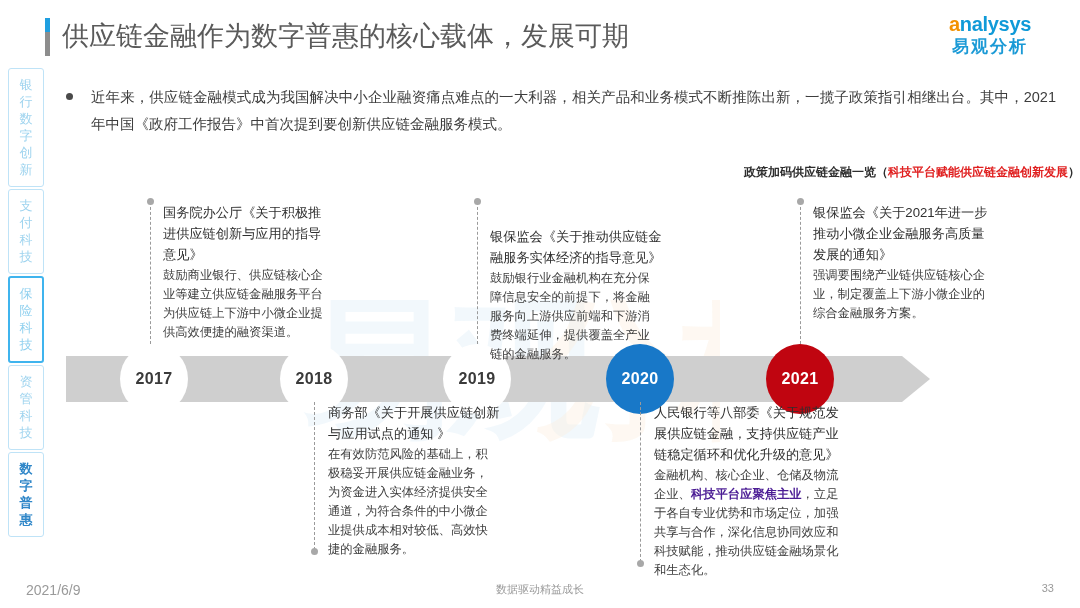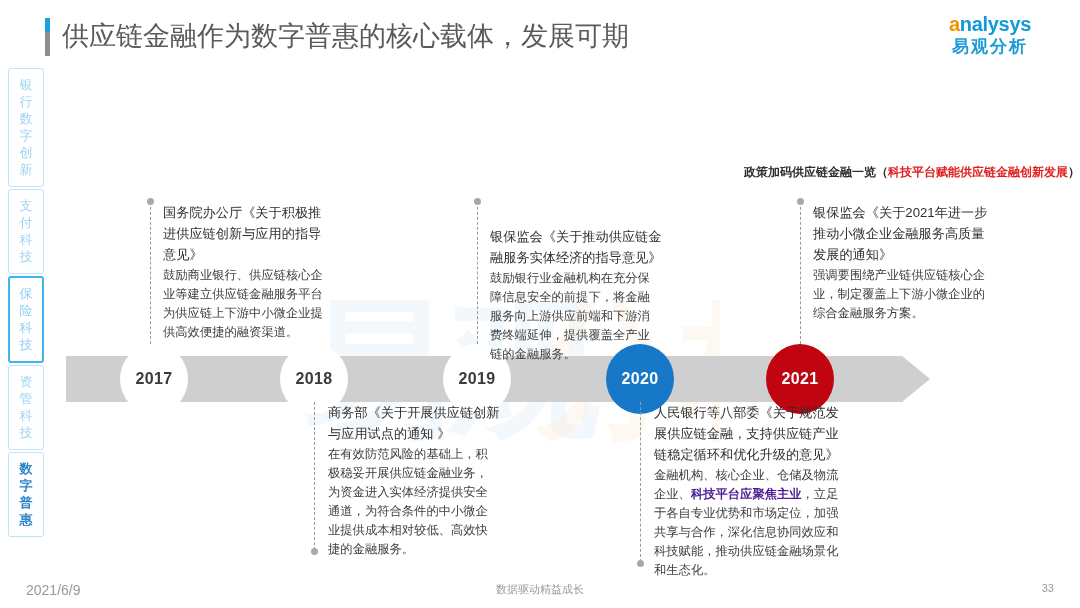--- a/index.html
+++ b/index.html
@@ -275,20 +275,24 @@
     <div class="side-item active">
         <span>
           <span>数</span>
           <span>字</span>
           <span>普</span>
           <span>惠</span>
         </span>
       </div>
   </div>
 
+  <div class="intro">
+    <div class="bullet"></div>
+    <div class="intro-text">近年来，供应链金融模式成为我国解决中小企业融资痛点难点的一大利器，相关产品和业务模式不断推陈出新，一揽子政策指引相继出台。其中，2021年中国《政府工作报告》中首次提到要创新供应链金融服务模式。</div>
+  </div>
 
   <div class="chart-title"><span>政策加码供应链金融一览（</span><span class="red">科技平台赋能供应链金融创新发展</span><span>）</span></div>
 
   <div class="timeline-area">
 
     <div class="axis-bar"></div>
     <div class="axis-head"></div>
 
     <div class="year plain" style="left:120px;">
         <span>2017</span>

